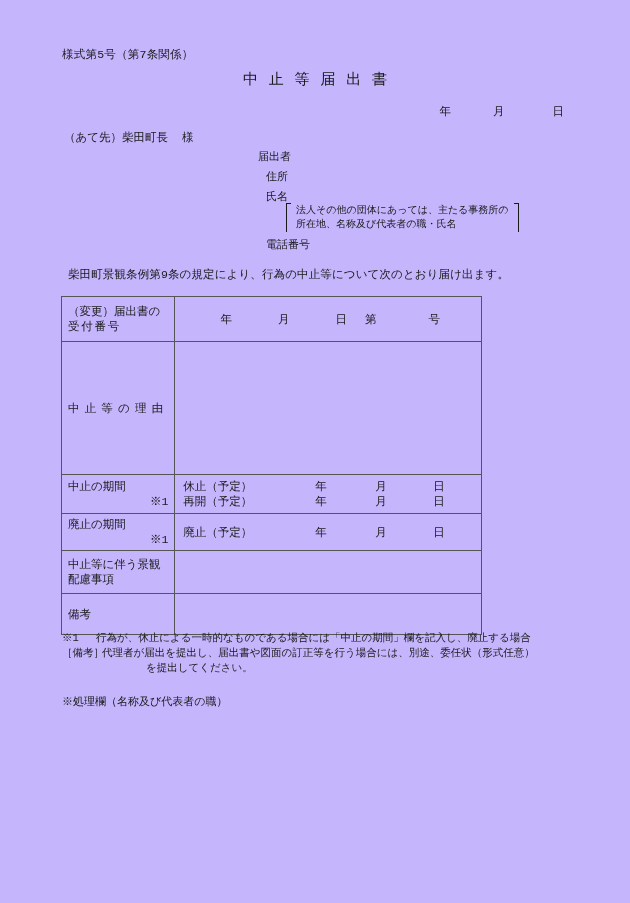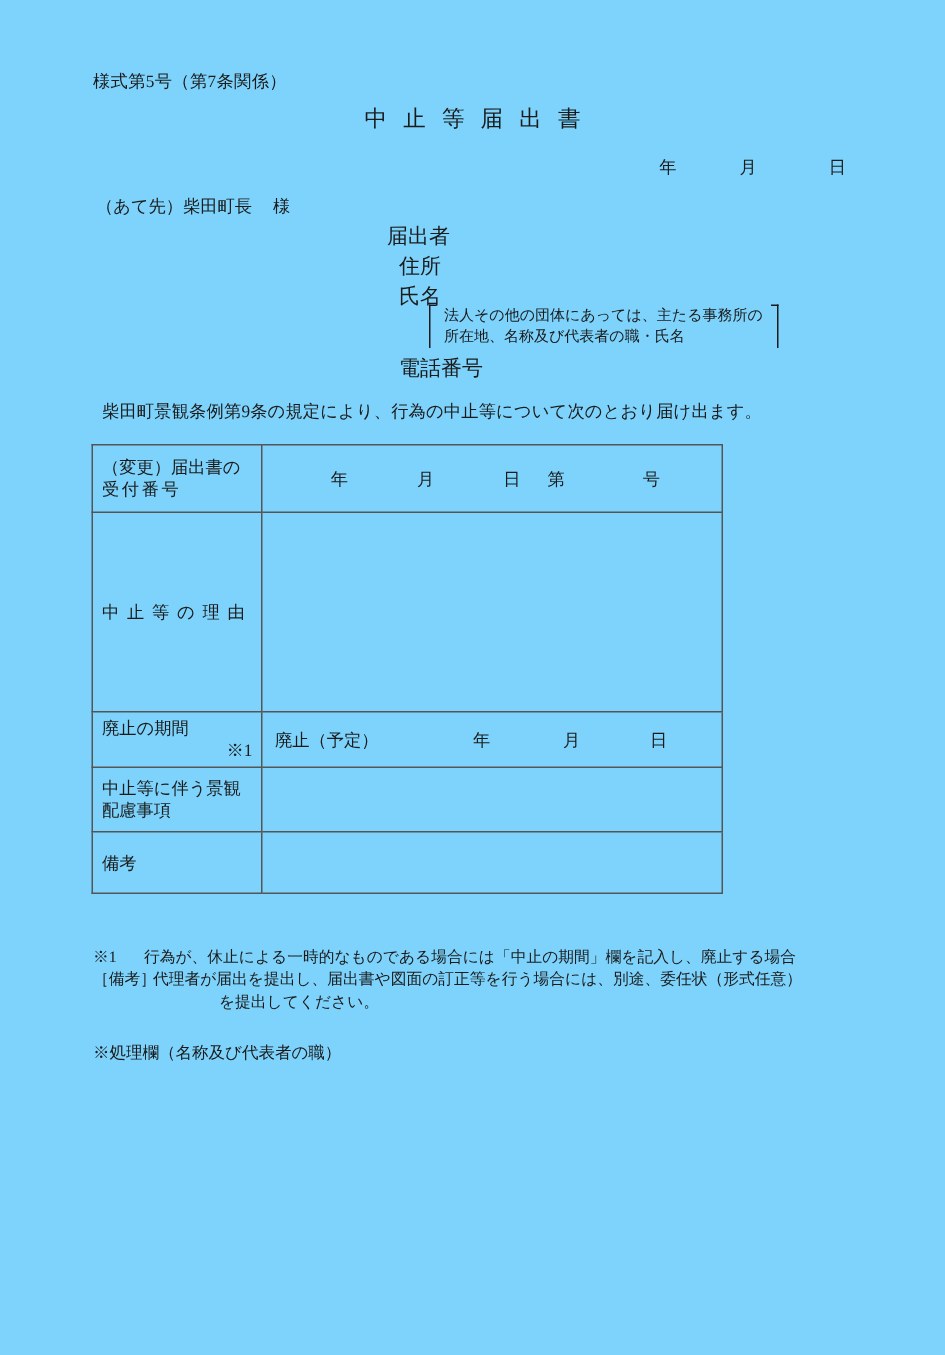--- a/index.html
+++ b/index.html
@@ -13,21 +13,22 @@
     height: 903px;
     position: relative;
     font-family: "Liberation Serif", "DejaVu Serif", serif;
     color: #1a1a1a;
     font-size: 11px;
     overflow: hidden;
   }
   .page {
     position: absolute;
     inset: 0;
-    background: #7dd3fc;
+    background: #c4b5fd;
+    font-family: Liberation Mono, monospace;
   }
 
   
   .abs { position: absolute; }
   .nowrap { white-space: nowrap; }
   .sp-mid   { letter-spacing: 0.45em; }
   .sp-small { letter-spacing: 0.15em; }
 
   
   #form-number {
@@ -49,21 +50,21 @@
   }
   #header-date .d-y { margin-right: 42px; }
   #header-date .d-m { margin-right: 48px; }
   #addressee {
     left: 64px; top: 130px;
     font-size: 11.5px;
   }
   #addressee .sama { margin-left: 14px; }
 
   
-  .submitter { font-size: 14px; }
+  .submitter { font-size: 11px; }
   #submitter-label   { left: 258px; top: 149px; }
   #submitter-address { left: 266px; top: 169px; }
   #submitter-name    { left: 266px; top: 189px; }
   #submitter-tel     { left: 266px; top: 237px; }
 
   #corporate-note {
     left: 286px; top: 203px;
     display: flex;
     align-items: stretch;
     font-size: 10px;
@@ -243,20 +244,40 @@
         </td>
       </tr>
 
       <tr>
         <td class="lbl lbl-center">
           <span class="lbl-line sp-mid">中止等の理由</span>
         </td>
         <td class="val" style="height:124px"></td>
       </tr>
 
+      <tr>
+        <td class="lbl">
+          <span class="lbl-line lbl-just">中止の期間</span>
+          <span class="lbl-line lbl-right">※1</span>
+        </td>
+        <td class="val">
+          <div class="date-row">
+            <span class="f-label">休止（予定）</span>
+              <span class="f-y">年</span>
+              <span class="f-m">月</span>
+              <span class="f-d">日</span>
+          </div>
+          <div class="date-row">
+            <span class="f-label">再開（予定）</span>
+              <span class="f-y">年</span>
+              <span class="f-m">月</span>
+              <span class="f-d">日</span>
+          </div>
+        </td>
+      </tr>
 
       <tr>
         <td class="lbl">
           <span class="lbl-line lbl-just">廃止の期間</span>
           <span class="lbl-line lbl-right">※1</span>
         </td>
         <td class="val">
           <div class="date-row">
             <span class="f-label">廃止（予定）</span>
               <span class="f-y">年</span>

